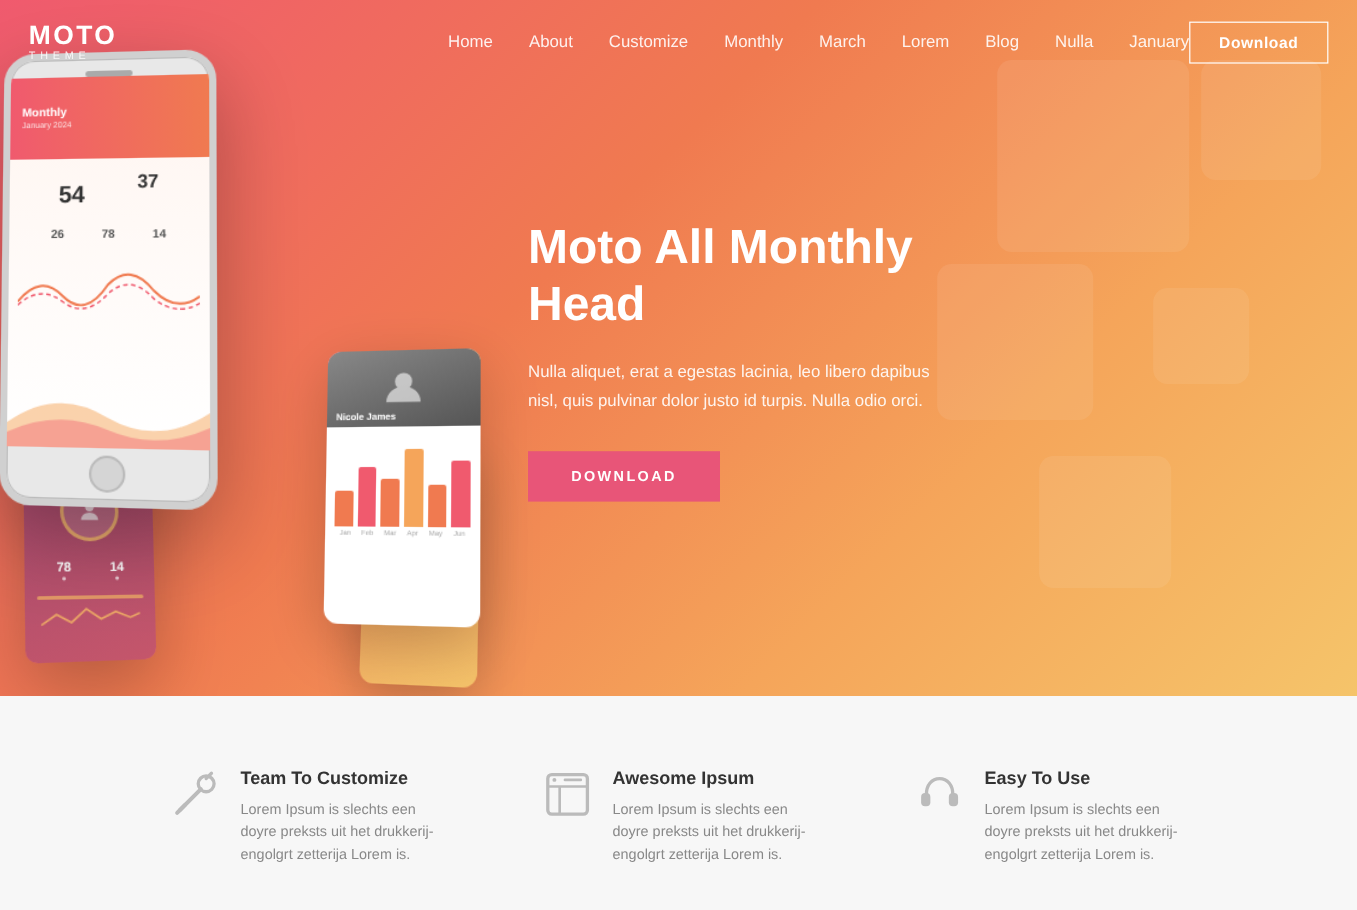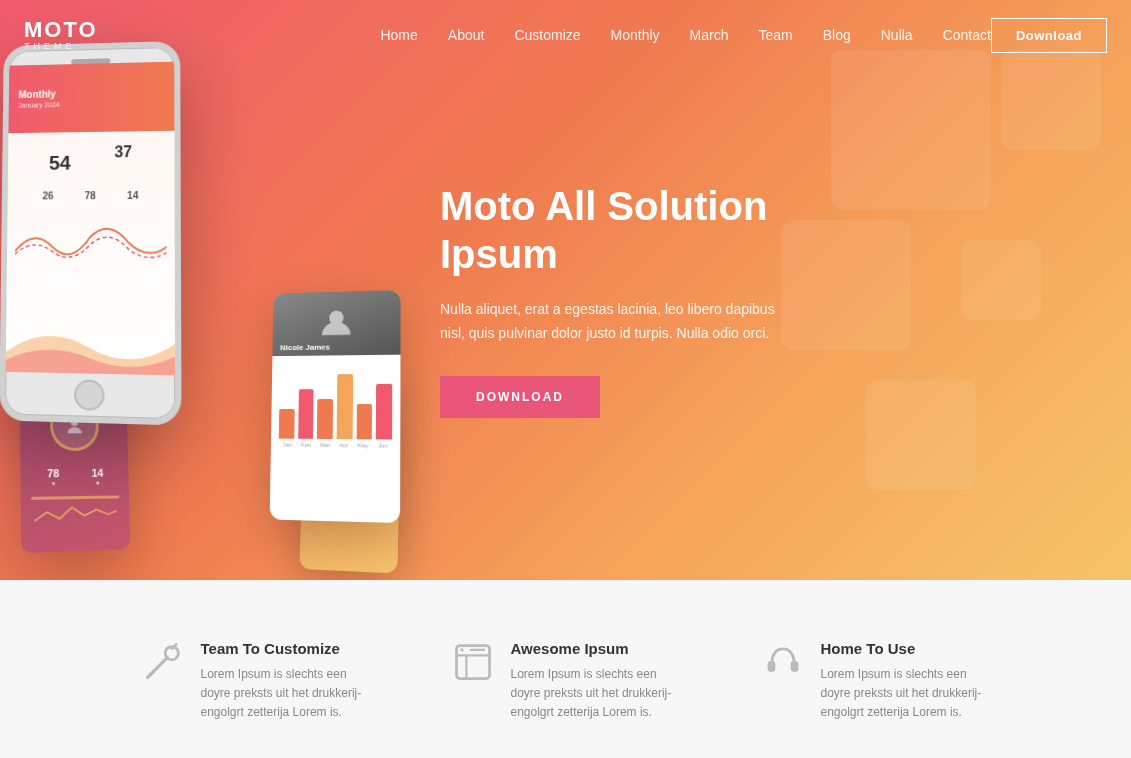--- a/index.html
+++ b/index.html
@@ -366,24 +366,24 @@
   <div class="logo">
     <span>MOTO</span>
     <span class="logo-sub">THEME</span>
   </div>
   <ul class="nav-links" id="nav-links-container">
       <li><a href="#">Home</a></li>
       <li><a href="#">About</a></li>
       <li><a href="#">Customize</a></li>
       <li><a href="#">Monthly</a></li>
       <li><a href="#">March</a></li>
-      <li><a href="#">Team</a></li>
+      <li><a href="#">Lorem</a></li>
       <li><a href="#">Blog</a></li>
       <li><a href="#">Nulla</a></li>
-      <li><a href="#">Contact</a></li>
+      <li><a href="#">January</a></li>
     </ul>
   <button class="nav-download-btn">Download</button>
 </nav>
 
 <section class="hero">
 
   <div class="deco-squares">
     <div class="deco-sq sq1"></div>
     <div class="deco-sq sq2"></div>
     <div class="deco-sq sq3"></div>
@@ -498,21 +498,21 @@
       <div class="card-third-wave">
         <svg viewBox="0 0 100 40" width="100%" height="40">
           <path d="M0,30 Q25,10 50,25 Q75,40 100,20" fill="none" stroke="rgba(255,255,255,0.7)" stroke-width="2"></path>
         </svg>
       </div>
     </div>
 
   </div>
 
   <div class="hero-content">
-    <h1 class="hero-title">Moto All Solution Ipsum</h1>
+    <h1 class="hero-title">Moto All Monthly Head</h1>
     <p class="hero-desc">Nulla aliquet, erat a egestas lacinia, leo libero dapibus nisl, quis pulvinar dolor justo id turpis. Nulla odio orci.</p>
     <button class="hero-download-btn">DOWNLOAD</button>
   </div>
 </section>
 
 <section class="features-section" id="features-container">
 <div class="feature-item">
       <div class="feature-icon">
         <svg viewBox="0 0 40 40" width="44" height="44">
     <line x1="8" y1="32" x2="24" y2="16" stroke="#bbb" stroke-width="3" stroke-linecap="round"></line>
@@ -543,17 +543,17 @@
     </div>
     <div class="feature-item">
       <div class="feature-icon">
         <svg viewBox="0 0 40 40" width="44" height="44">
     <path d="M10 20 C10 13 14 8 20 8 C26 8 30 13 30 20" fill="none" stroke="#bbb" stroke-width="2.5"></path>
     <rect x="6" y="19" width="7" height="10" rx="3" fill="#bbb"></rect>
     <rect x="27" y="19" width="7" height="10" rx="3" fill="#bbb"></rect>
   </svg>
       </div>
       <div class="feature-text">
-        <div class="feature-title">Home To Use</div>
+        <div class="feature-title">Easy To Use</div>
         <div class="feature-desc">Lorem Ipsum is slechts een doyre preksts uit het drukkerij- engolgrt zetterija Lorem is.</div>
       </div>
     </div>
   </section>
 
 </body></html>

